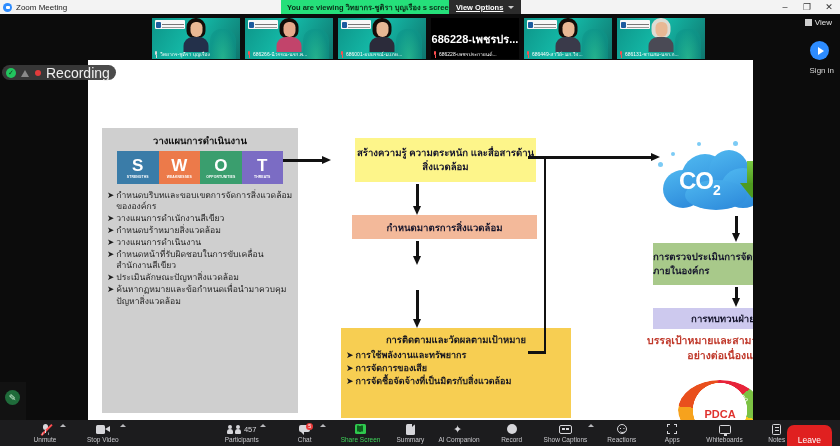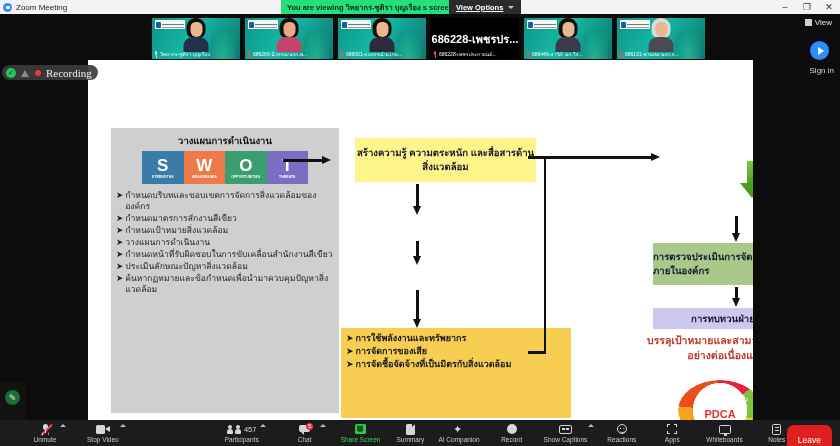--- a/index.html
+++ b/index.html
@@ -163,42 +163,42 @@
     display: flex; align-items: center; justify-content: center;
     font-size: 7px; color: #0b3a1c; font-weight: bold;
   }
   .rec-net { width: 9px; height: 9px; position: relative; }
   .rec-net::before {
     content: ""; position: absolute; left: 0; bottom: 0;
     width: 0; height: 0; border-left: 4.5px solid transparent;
     border-right: 4.5px solid transparent; border-bottom: 7px solid #8a8a8a;
   }
   .rec-dot { width: 6px; height: 6px; border-radius: 50%; background: #e23b3b; }
-  #rec-pill .rec-txt { font-size: 11px; color: #f0f0f0; font-family: Liberation Serif, serif; }
+  #rec-pill .rec-txt { font-size: 14px; color: #f0f0f0; }
 
   #signin {
     position: absolute; right: 6px; top: 66px; z-index: 4;
     font-size: 8px; color: #d8d8d8;
   }
 
   
   #slide {
     position: absolute; left: 88px; top: 60px; width: 665px; height: 360px;
     background: #ffffff; overflow: hidden;
   }
   #slide-title {
     position: absolute; top: 13px; left: 0; width: 100%;
     text-align: center; font-size: 24px; font-weight: bold;
     color: #3b2a8c; white-space: nowrap;
   }
   #slide-title .hl { color: #18a814; }
 
   
   #left-panel {
-    position: absolute; left: 23px; top: 68px; width: 228px; height: 285px;
+    position: absolute; left: 14px; top: 68px; width: 196px; height: 285px;
     background: #cfcfcf;
   }
   #plan-label {
     text-align: center; font-size: 9.5px; font-weight: bold;
     color: #111; padding: 5px 0 3px;
   }
   #swot { display: flex; width: 166px; margin: 0 auto 5px; height: 33px; }
   .swot-cell {
     flex: 1; display: flex; flex-direction: column;
     align-items: center; justify-content: center; color: #fff;
@@ -633,25 +633,25 @@
           <div class="W">THREATS</div>
         </div>
       </div>
       <div id="bullets">
         <div class="bul">
             <span class="arr">➤</span>
             <span class="tx">กำหนดบริบทและขอบเขตการจัดการสิ่งแวดล้อมขององค์กร</span>
           </div>
         <div class="bul">
             <span class="arr">➤</span>
-            <span class="tx">กำหนดมาตรการสักงานสีเขียว</span>
+            <span class="tx">วางแผนการดำเนักงานสีเขียว</span>
           </div>
         <div class="bul">
             <span class="arr">➤</span>
-            <span class="tx">กำหนดเป้าหมายสิ่งแวดล้อม</span>
+            <span class="tx">กำหนดบร้าหมายสิ่งแวดล้อม</span>
           </div>
         <div class="bul">
             <span class="arr">➤</span>
             <span class="tx">วางแผนการดำเนินงาน</span>
           </div>
         <div class="bul">
             <span class="arr">➤</span>
             <span class="tx">กำหนดหน้าที่รับผิดชอบในการขับเคลื่อนสำนักงานสีเขียว</span>
           </div>
         <div class="bul justify">
@@ -662,43 +662,58 @@
             <span class="arr">➤</span>
             <span class="tx">ค้นหากฏหมายและข้อกำหนดเพื่อนำมาควบคุมปัญหาสิ่งแวดล้อม</span>
           </div>
       </div>
     </div>
 
     <div class="ah" style="left:195px; top:99px; width:40px;"></div>
 
     <div class="cbox" id="cbox1">สร้างความรู้ ความตระหนัก และสื่อสารด้านสิ่งแวดล้อม</div>
     <div class="av" style="left:328px; top:124px; height:23px;"></div>
+    <div class="cbox" id="cbox2">กำหนดมาตรการสิ่งแวดล้อม</div>
     <div class="av" style="left:328px; top:181px; height:16px;"></div>
     <div class="av" style="left:328px; top:230px; height:30px;"></div>
 
     <div class="cbox" id="cbox4">
+      <div class="c4head">การติดตามและวัดผลตามเป้าหมาย</div>
       <div class="c4bul">
           <span>➤</span>
           <span>การใช้พลังงานและทรัพยากร</span>
         </div>
       <div class="c4bul">
           <span>➤</span>
           <span>การจัดการของเสีย</span>
         </div>
       <div class="c4bul">
           <span>➤</span>
           <span>การจัดชื้อจัดจ้างที่เป็นมิตรกับสิ่งแวดล้อม</span>
         </div>
     </div>
 
     <div class="brk" style="left:440px; top:96px; width:18px; height:197px; border-top:none; border-bottom:none;"></div>
     <div class="brk2" style="left:440px; top:96px; width:18px; height:2.5px;"></div>
     <div class="brk2" style="left:440px; top:291px; width:18px; height:2.5px;"></div>
     <div class="ah" style="left:456px; top:96px; width:108px;"></div>
 
+    <div id="cloud">
+      <div class="cl" style="left:0; top:20px; width:40px; height:38px;"></div>
+      <div class="cl" style="left:18px; top:4px; width:48px; height:50px;"></div>
+      <div class="cl" style="left:46px; top:0px; width:40px; height:44px;"></div>
+      <div class="cl" style="left:58px; top:18px; width:44px; height:40px;"></div>
+      <div class="cl" style="left:22px; top:30px; width:62px; height:30px;"></div>
+      <div class="gdot" style="left:-5px; top:12px; width:5px; height:5px;"></div>
+      <div class="gdot" style="left:8px; top:2px; width:4px; height:4px;"></div>
+      <div class="gdot" style="left:34px; top:-8px; width:4px; height:4px;"></div>
+      <div class="gdot" style="left:70px; top:-9px; width:5px; height:5px;"></div>
+
+      <div class="co2"><span>CO</span><sub>2</sub></div>
+    </div>
     <div id="garrow">
       <div class="shaft"></div>
         <div class="tipb"></div>
     </div>
 
     <div class="av" style="left:647px; top:156px; height:18px;"></div>
     <div id="rbox1">การตรวจประเมินการจัดการสิ่งแวดล้อมภายในองค์กร</div>
     <div class="av" style="left:647px; top:227px; height:12px;"></div>
     <div id="rbox2">การทบทวนฝ่ายบริหาร</div>
     <div id="rtext">บรรลุเป้าหมายและสามารถดำเนินการได้อย่างต่อเนื่องและยั่งยืน</div>

